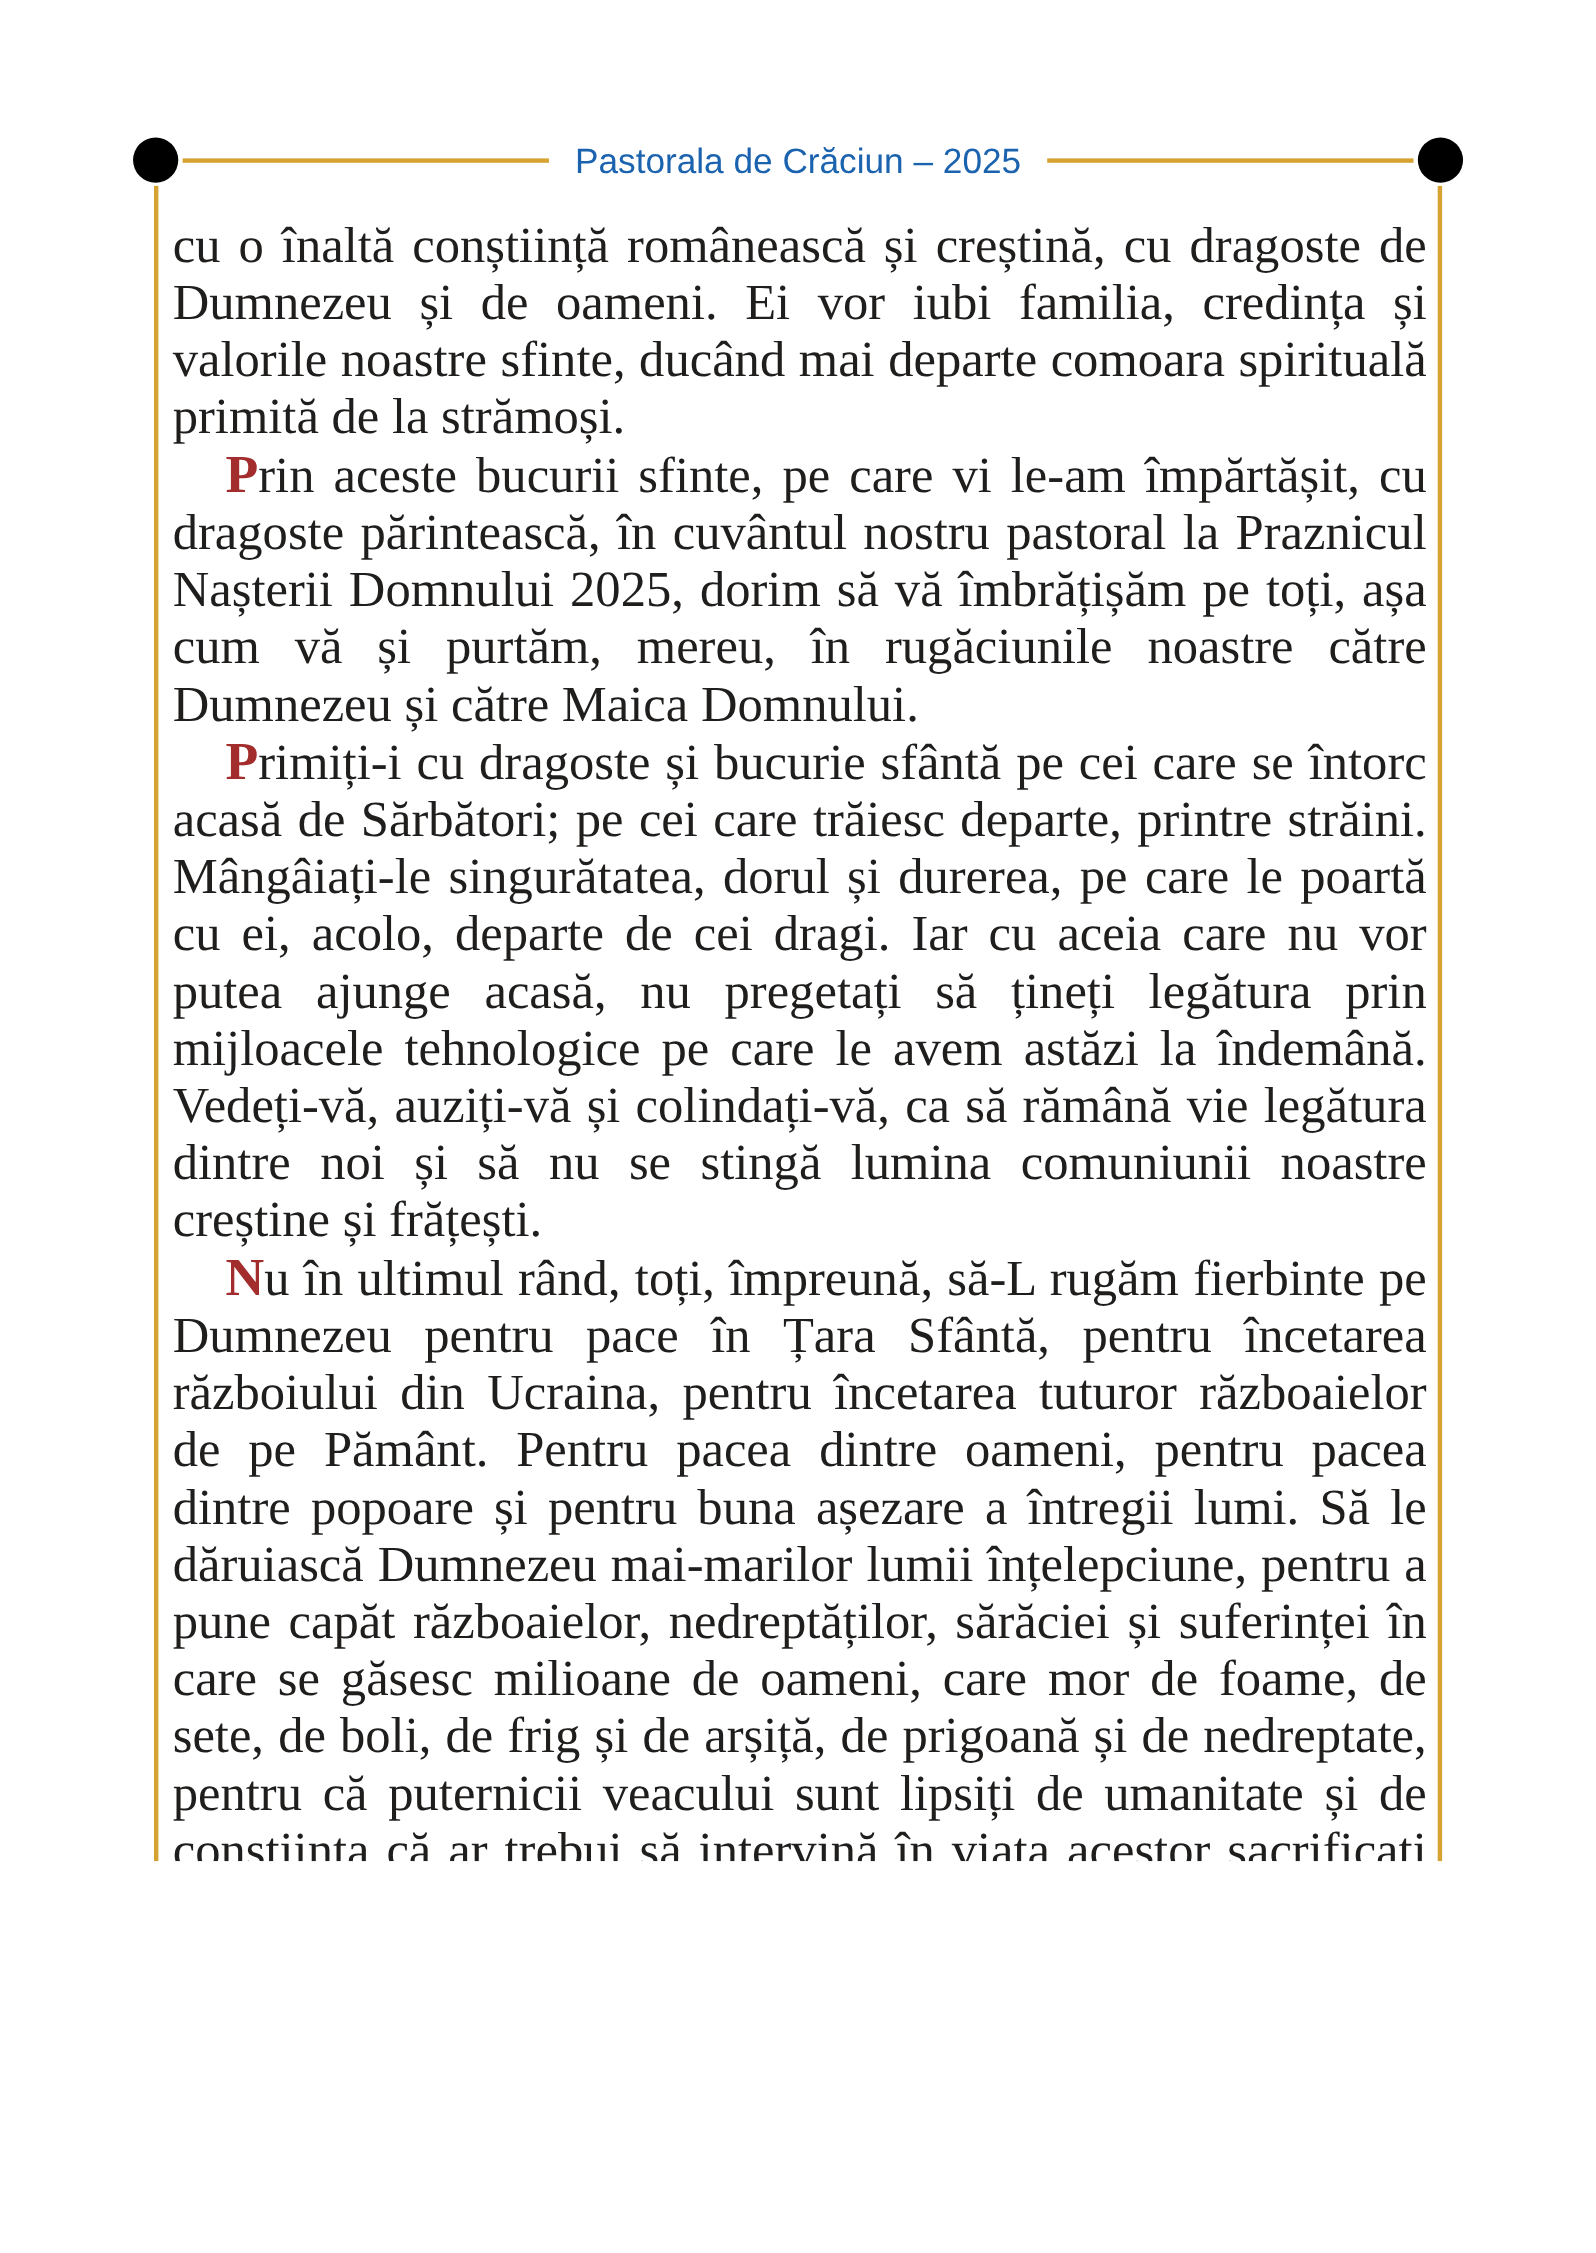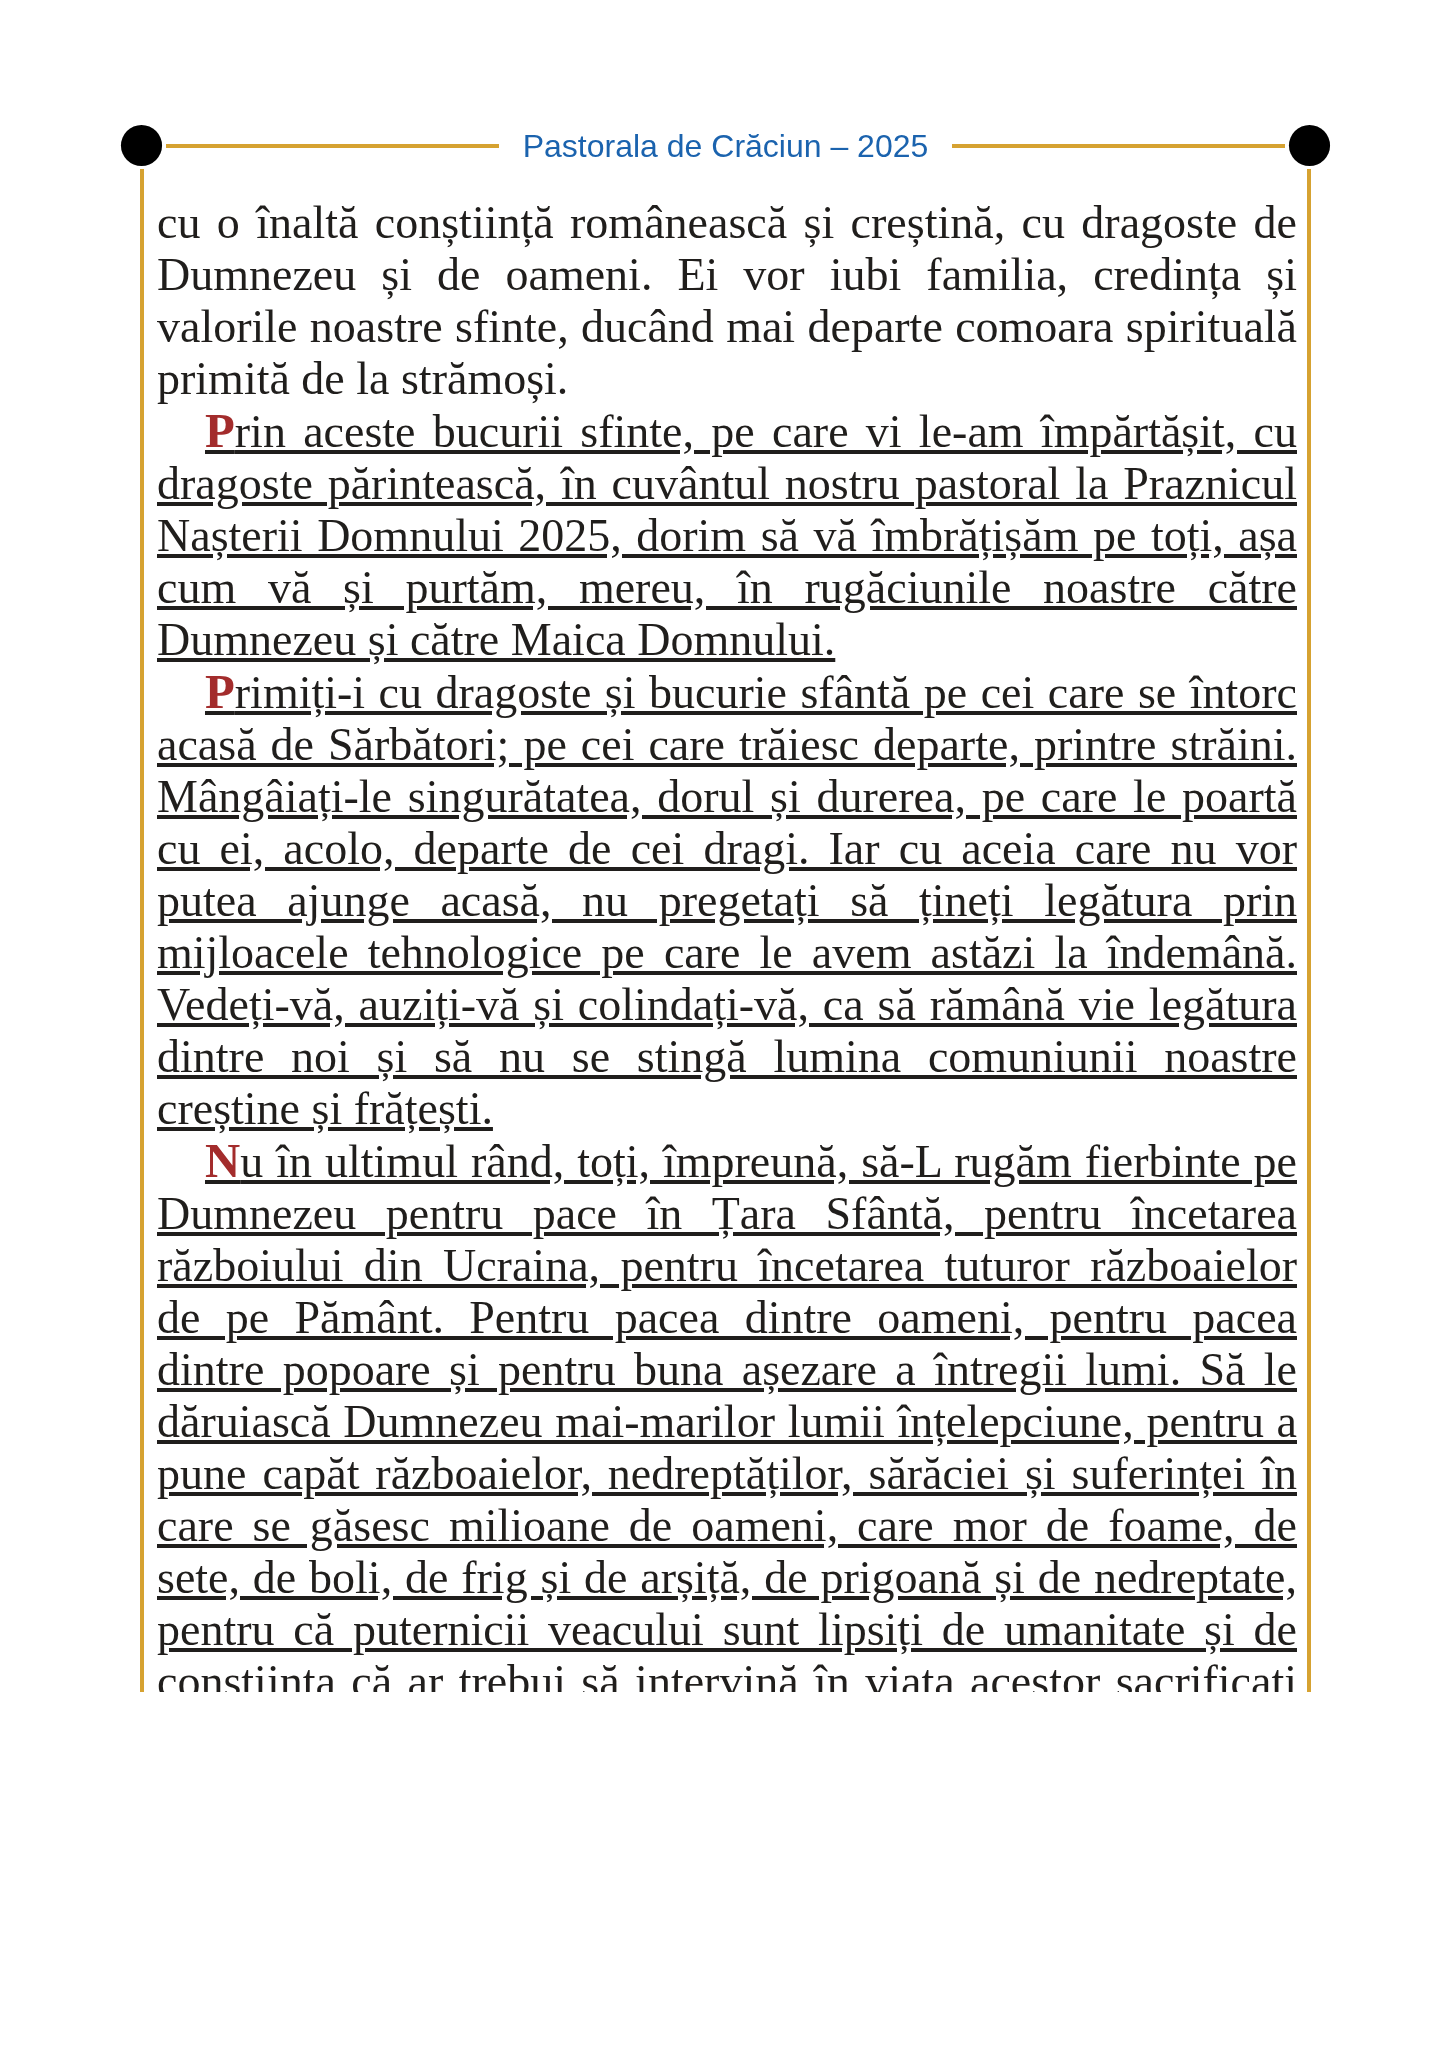--- a/index.html
+++ b/index.html
@@ -42,21 +42,21 @@
   .medallion.bl{left:118px;top:1877px;}
   .medallion.br{left:1286px;top:1877px;}
   
   .body-text{
     position:absolute;left:157px;top:197px;width:1140px;
     font-size:46px;line-height:52px;
     color:var(--body-text);
     text-align:justify;
   }
   .para{margin:0;}
-  .para.indented{text-indent:48px;text-decoration:underline;}
+  .para.indented{text-indent:48px;}
   .initial{
     color:var(--initial-red);
     font-weight:bold;
     font-size:1.06em;
   }
   
   .footer-row{
     position:absolute;left:166px;right:166px;top:1873px;height:58px;
     display:flex;align-items:center;
   }

